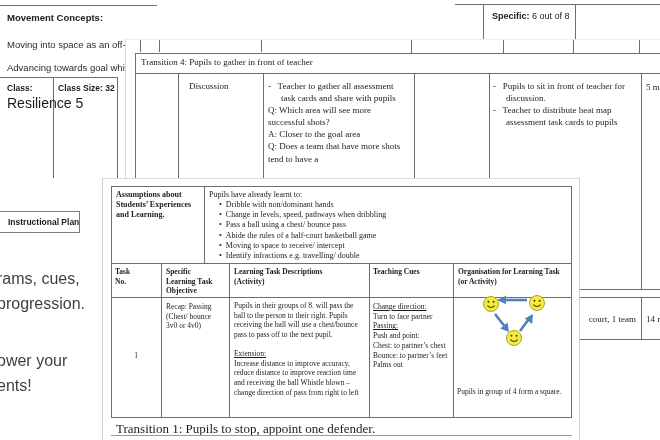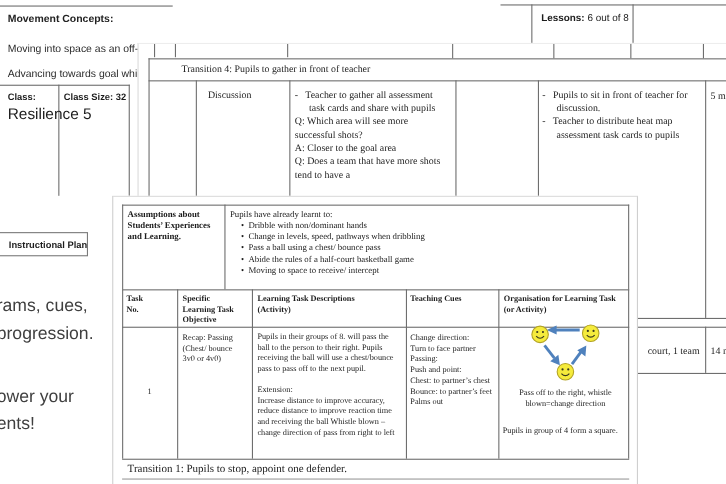--- a/index.html
+++ b/index.html
@@ -4,21 +4,21 @@
 <style>
   html,body{margin:0;padding:0;background:#fff;}
   .canvas{position:relative;width:660px;height:440px;overflow:hidden;background:#ffffff;
           font-family:"Liberation Serif","DejaVu Serif",serif;color:#1c1c1c;}
   .abs{position:absolute;}
   .hline{position:absolute;height:1px;background:#6e6e6e;}
   .vline{position:absolute;width:1px;background:#6e6e6e;}
   .sans{font-family:"Liberation Sans","DejaVu Sans",sans-serif;}
   .b{font-weight:bold;}
   .pre{white-space:pre-line;}
-  .u{}
+  .u{text-decoration:underline;}
   
   .pa-heading{font-size:9.5px;color:#222;}
   .pa-text{font-size:9.5px;color:#2c2c2c;}
   .faded{opacity:.42;filter:blur(.4px);letter-spacing:.3px;}
   .bigtext{font-size:16px;line-height:24.5px;color:#3f3f3f;}
   .tab-box{border:1px solid #7a7a7a;background:#fff;}
   
   .page-c{left:125px;top:39px;width:535px;height:401px;background:#fff;
           border-left:1px solid rgba(0,0,0,.14);border-top:1px solid rgba(0,0,0,.07);}
   .s9{font-size:9px;line-height:12.1px;}
@@ -50,21 +50,21 @@
     <div class="vline" style="left:53px;top:77px;height:101px;"></div>
     <div class="vline" style="left:117px;top:77px;height:101px;"></div>
     <div class="abs sans b" style="left:7px;top:83px;font-size:8.5px;">Class:</div>
     <div class="abs sans" style="left:7px;top:95px;font-size:14px;">Resilience 5</div>
     <div class="abs sans b" style="left:58px;top:83px;font-size:8.5px;">Class Size: 32</div>
 
     <div class="hline" style="left:455px;top:4px;width:205px;"></div>
     <div class="vline" style="left:483px;top:4px;height:35px;"></div>
     <div class="vline" style="left:575px;top:4px;height:35px;"></div>
     <div class="abs sans" style="left:492px;top:11px;font-size:9px;white-space:nowrap;">
-      <span class="b">Lessons:</span><span> 6 out of 8</span>
+      <span class="b">Specific:</span><span> 6 out of 8</span>
     </div>
 
     <div class="abs tab-box" style="left:-6px;top:211px;width:84px;height:20px;">
       <div class="abs sans b" style="left:13px;top:5px;font-size:8.5px;white-space:nowrap;">Instructional Plan</div>
     </div>
 
     <div class="abs sans bigtext pre" style="left:-3px;top:267px;">rams, cues,
 progression.</div>
     <div class="abs sans bigtext pre" style="left:-3px;top:349px;">ower your
 ents!</div>
@@ -74,21 +74,21 @@
 
     <div class="vline" style="left:14px;top:0;height:12px;"></div>
     <div class="vline" style="left:33px;top:0;height:12px;"></div>
     <div class="vline" style="left:135px;top:0;height:12px;"></div>
     <div class="vline" style="left:285px;top:0;height:13px;"></div>
     <div class="vline" style="left:377px;top:0;height:13px;"></div>
     <div class="vline" style="left:447px;top:0;height:13px;"></div>
     <div class="vline" style="left:513px;top:0;height:13px;"></div>
 
     <div class="hline" style="left:9px;top:13px;width:526px;"></div>
-    <div class="abs s9" style="left:15px;top:16px;margin-left:24px;">Transition 4: Pupils to gather in front of teacher</div>
+    <div class="abs s9" style="left:15px;top:16px;">Transition 4: Pupils to gather in front of teacher</div>
     <div class="hline" style="left:9px;top:33px;width:526px;"></div>
 
     <div class="vline" style="left:9px;top:13px;height:236px;"></div>
     <div class="vline" style="left:52px;top:33px;height:216px;"></div>
     <div class="vline" style="left:137px;top:33px;height:216px;"></div>
     <div class="vline" style="left:288px;top:33px;height:216px;"></div>
     <div class="vline" style="left:363px;top:33px;height:216px;"></div>
     <div class="vline" style="left:515px;top:33px;height:216px;"></div>
 
     <div class="abs s9" style="left:63px;top:40px;">Discussion</div>
@@ -125,20 +125,21 @@
     <div class="abs b s8 pre" style="left:13px;top:11px;width:86px;">Assumptions about
 Students’ Experiences
 and Learning.</div>
     <div class="abs s8" style="left:106px;top:11px;">Pupils have already learnt to:</div>
     <div class="abs s8" style="left:116px;top:21px;width:340px;">
       <div class="bullet">Dribble with non/dominant hands</div>
       <div class="bullet">Change in levels, speed, pathways when dribbling</div>
       <div class="bullet">Pass a ball using a chest/ bounce pass</div>
       <div class="bullet">Abide the rules of a half-court basketball game</div>
       <div class="bullet">Moving to space to receive/ intercept</div>
+      <div class="bullet">Identify infractions e.g. travelling/ double</div>
     </div>
 
     <div class="hline" style="left:8px;top:84px;width:461px;"></div>
     <div class="hline" style="left:8px;top:118px;width:461px;"></div>
     <div class="hline" style="left:8px;top:238px;width:461px;"></div>
     <div class="vline" style="left:8px;top:84px;height:154px;"></div>
     <div class="vline" style="left:58px;top:84px;height:154px;"></div>
     <div class="vline" style="left:126px;top:84px;height:154px;"></div>
     <div class="vline" style="left:266px;top:84px;height:154px;"></div>
     <div class="vline" style="left:350px;top:84px;height:154px;"></div>
@@ -201,21 +202,19 @@
         <path d="M -3.6 1.6 Q 0 5.4 3.6 1.6" fill="none" stroke-width="1.1" stroke="#3a3a1e"></path>
       </g>
       <g transform="translate(56,47)">
         <circle r="7.5" stroke-width="1" fill="#f5eb3c" stroke="#b3a326"></circle>
         <circle cx="-2.6" cy="-2.2" r="1" fill="#3a3a1e"></circle>
         <circle cx="2.6" cy="-2.2" r="1" fill="#3a3a1e"></circle>
         <path d="M -3.6 1.6 Q 0 5.4 3.6 1.6" fill="none" stroke-width="1.1" stroke="#3a3a1e"></path>
       </g>
     </svg>
 
-    <div class="abs s75 pre" style="left:352px;top:173px;width:118px;text-align:center;">Pass off to the right, whistle
-blown=change direction</div>
     <div class="abs s75" style="left:354px;top:208px;width:118px;">Pupils in group of 4 form a square.</div>
 
-    <div class="abs" style="left:13px;top:242px;font-size:10px;">Transition 1: Pupils to stop, appoint one defender.</div>
+    <div class="abs" style="left:13px;top:242px;font-size:13px;">Transition 1: Pupils to stop, appoint one defender.</div>
     <div class="hline" style="left:8px;top:256px;width:461px;background:#9a9a9a;"></div>
   </div>
 
 </div>
 
 </body></html>

